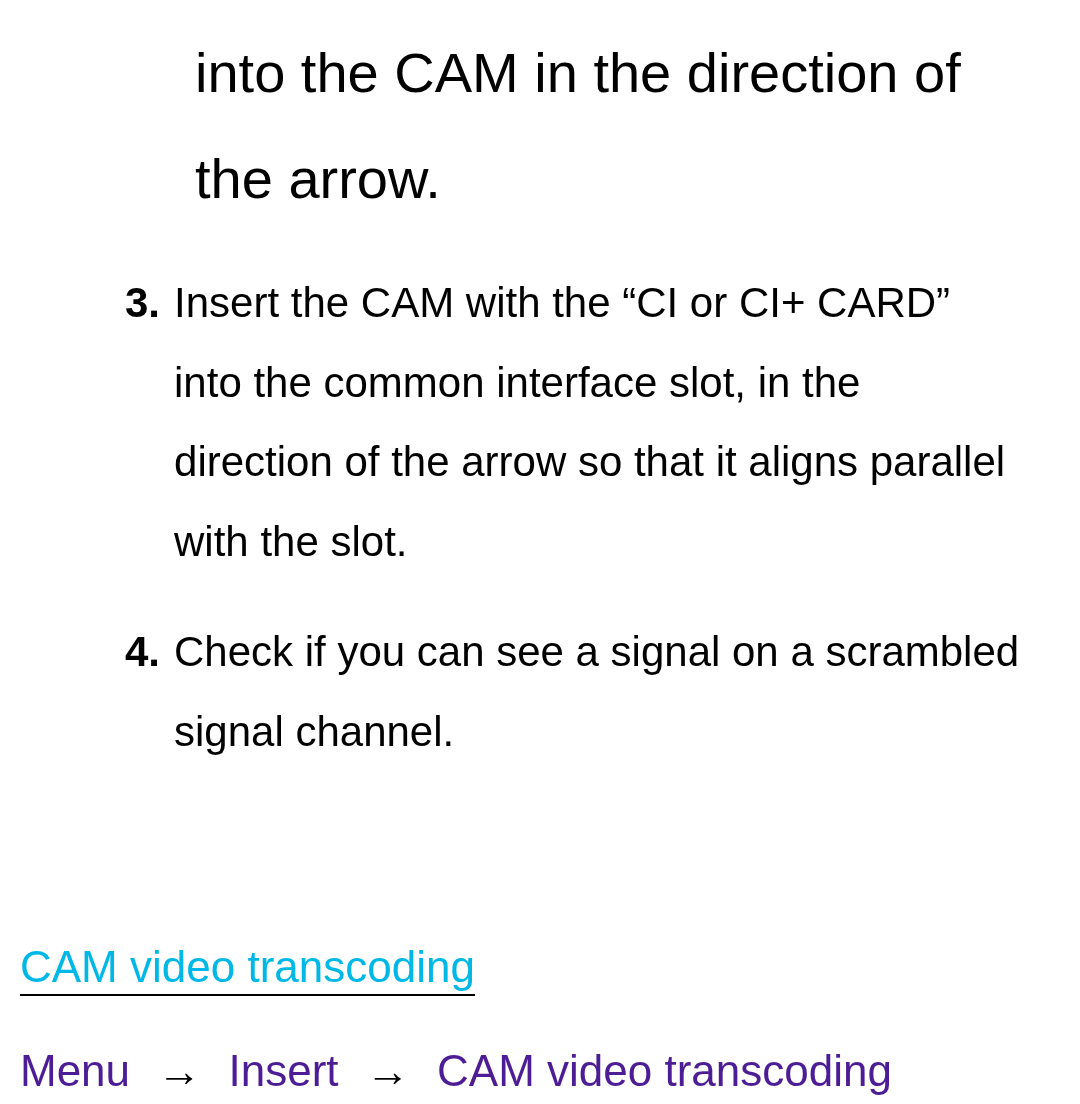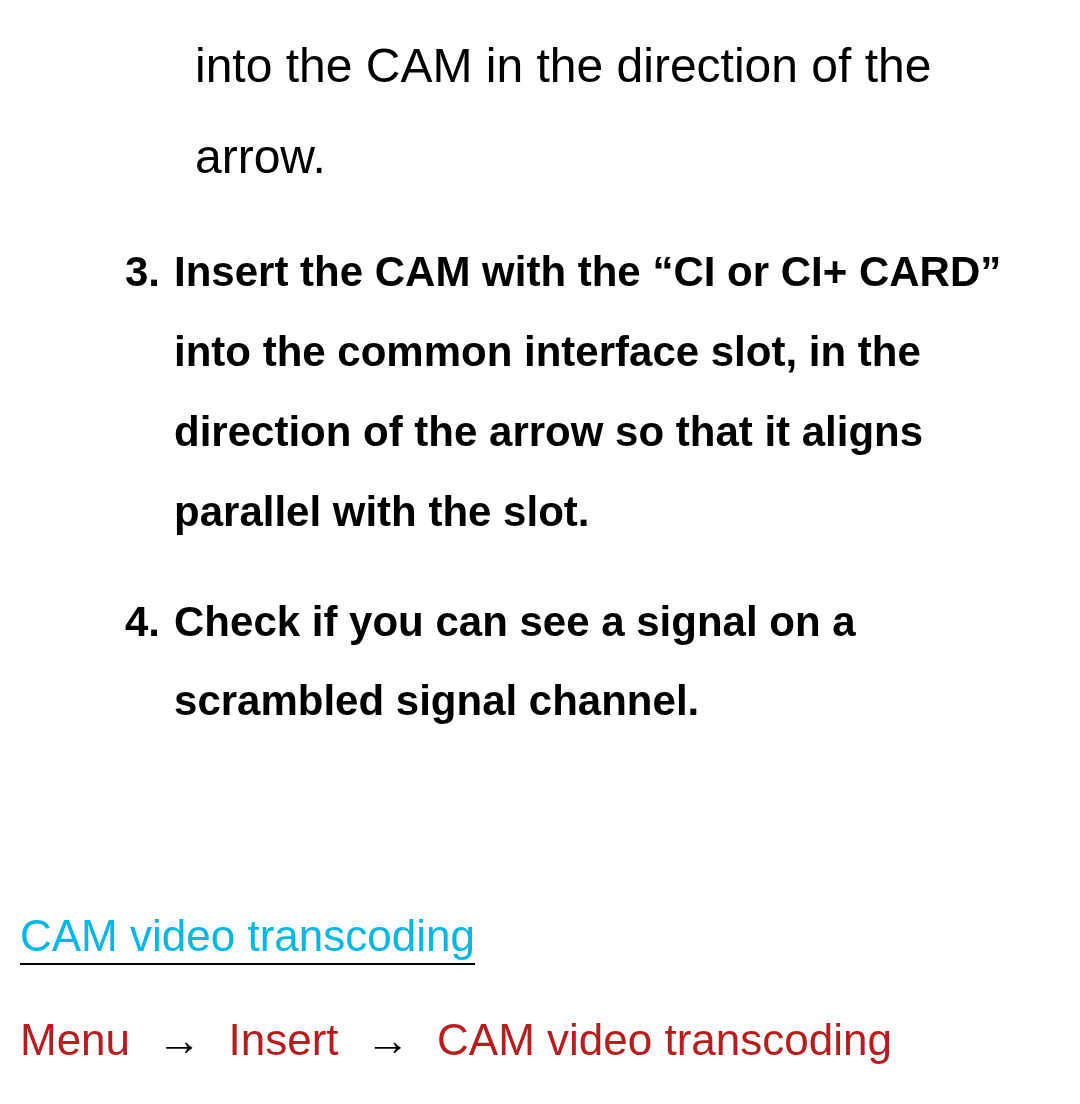--- a/index.html
+++ b/index.html
@@ -27,45 +27,45 @@
     .list-number {
       font-size: 42px;
       font-weight: bold;
       flex-shrink: 0;
       padding-right: 14px;
       line-height: 1.9;
     }
     .list-text {
       font-size: 42px;
       line-height: 1.9;
-      font-weight: 700;
+      font-weight: 400;
     }
     .continuation-text {
-      font-size: 48px;
+      font-size: 56px;
       line-height: 1.9;
       padding-left: 70px;
       margin-bottom: 30px;
     }
     .section-heading {
       font-size: 44px;
       color: #00b8e6;
       border-bottom: 2px solid #000000;
       display: inline-block;
       margin-top: 140px;
       margin-bottom: 50px;
       padding-bottom: 2px;
       font-weight: 400;
     }
     .breadcrumb {
       font-size: 44px;
       color: #000000;
       font-weight: 400;
     }
     .breadcrumb-link {
-      color: #b91c1c;
+      color: #4c1d95;
     }
     .breadcrumb-sep {
       color: #000000;
       margin: 0 15px;
     }
   </style>
 </head>
 <body>
 
 

